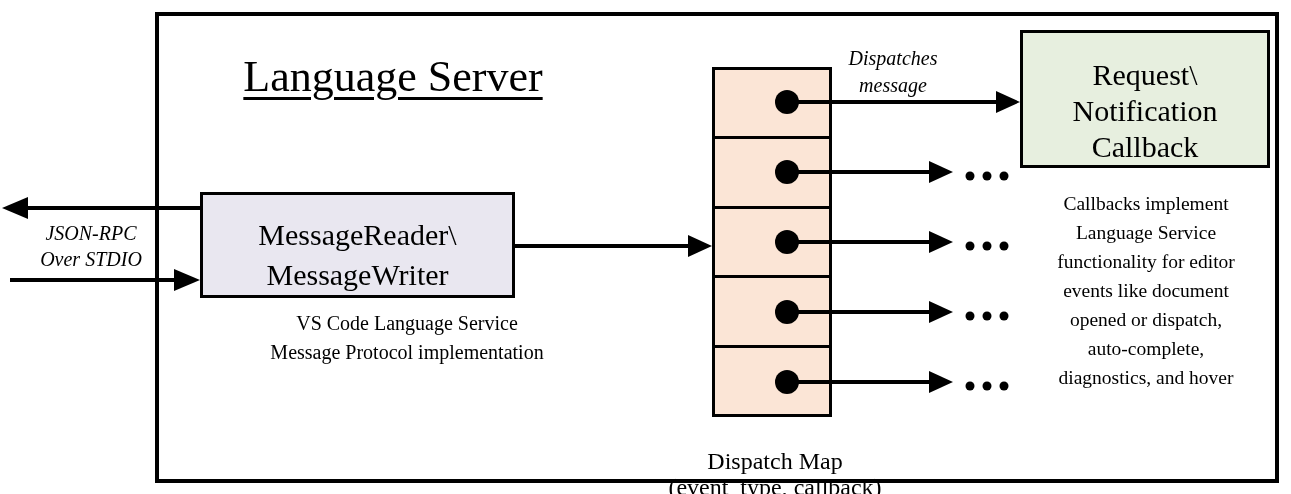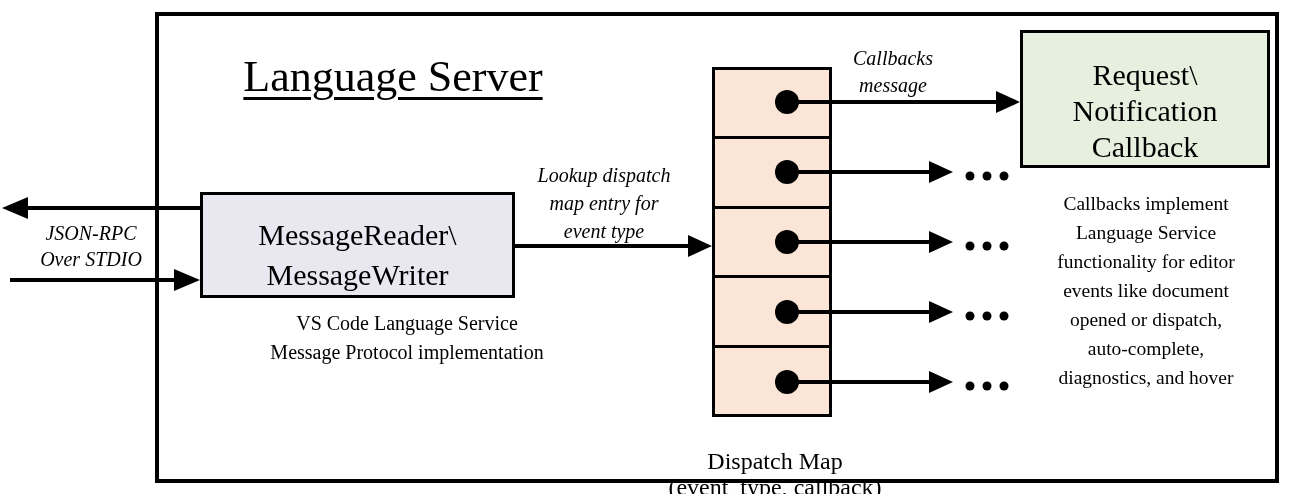--- a/index.html
+++ b/index.html
@@ -101,28 +101,23 @@
     <div>opened or dispatch,</div>
     <div>auto-complete,</div>
     <div>diagnostics, and hover</div>
   </div>
 
   <div class="lbl lbl-jsonrpc italic">
     <div>JSON-RPC</div>
     <div>Over STDIO</div>
   </div>
 
-  <div class="lbl lbl-lookup italic">
-    <div>Lookup dispatch</div>
-    <div>map entry for</div>
-    <div>event type</div>
-  </div>
 
   <div class="lbl lbl-dispatch italic">
-    <div>Callbacks</div>
+    <div>Dispatches</div>
     <div>message</div>
   </div>
 
   <svg class="abs connectors" viewBox="0 0 1291 494" xmlns="http://www.w3.org/2000/svg">
 
     <g stroke="#000" fill="#000" stroke-width="4">
       <line x1="200" y1="208" x2="28" y2="208"></line>
       <polygon points="28,197 28,219 2,208" stroke="none"></polygon>
     </g>
 

